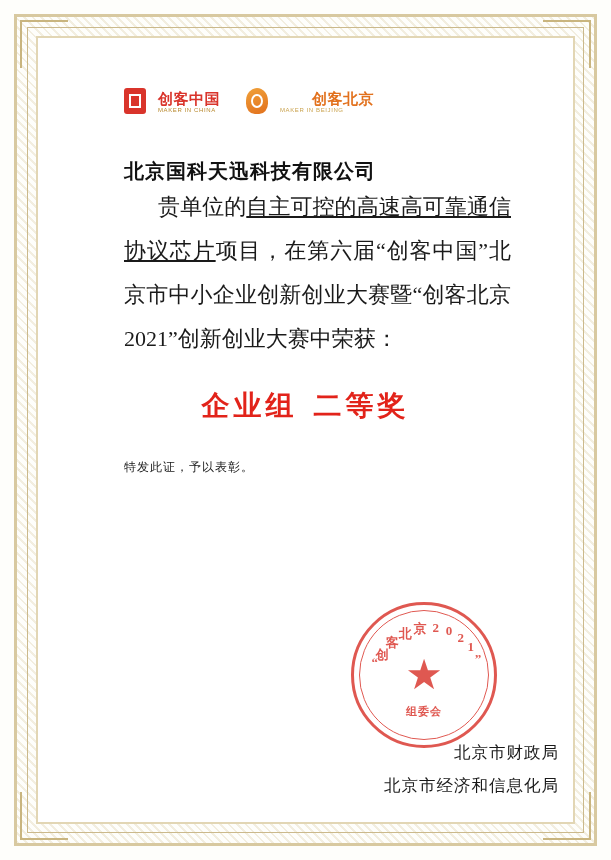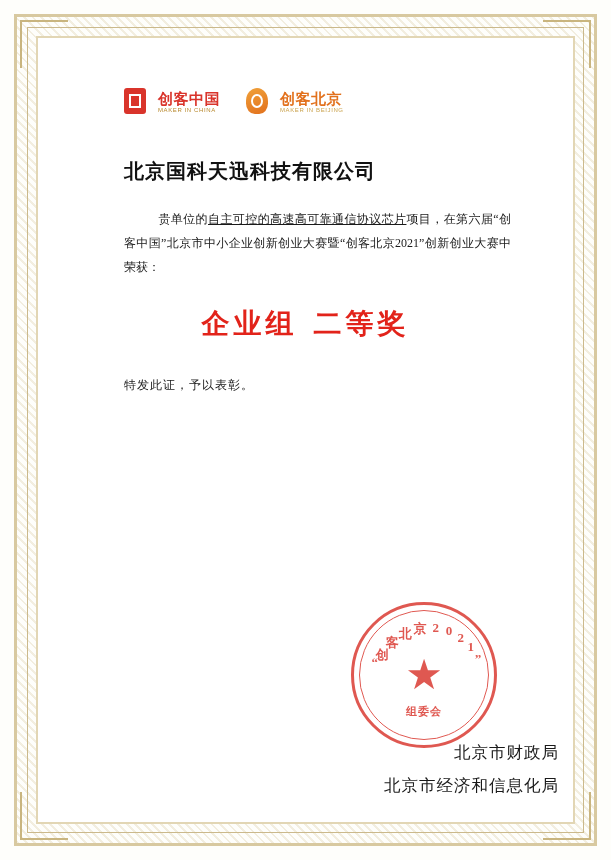--- a/index.html
+++ b/index.html
@@ -133,21 +133,21 @@
     color: #d9342b;
     letter-spacing: 0.5px;
   }
   .logo-en {
     font-family: "Liberation Sans", sans-serif;
     font-size: 6px;
     color: #b8892f;
     letter-spacing: 0.6px;
   }
   .logo.maker .logo-cn { color: #d9342b; }
-  .logo.beijing .logo-cn { color: #e2711d; }
+  .logo.beijing .logo-cn { color: #e2711d; margin-left: 32px; }
   .logo.beijing .logo-en { color: #caa34f; }
 
   
   .title {
     margin-top: 56px;
     text-align: center;
     font-family: "Liberation Serif", serif;
     font-size: 33px;
     font-weight: bold;
     letter-spacing: 13px;
@@ -161,24 +161,23 @@
     padding-left: 42px;
     font-family: Liberation Mono, monospace;
     font-size: 20px;
     font-weight: bold;
     color: #111111;
     letter-spacing: 1px;
   }
 
   
   .body-text {
-    margin-top: 22px;
     padding: 0 18px 0 42px;
     font-family: "Liberation Serif", serif;
-    font-size: 12px;
+    font-size: 22px;
     line-height: 2.0;
     color: #1a1a1a;
     text-align: justify;
     text-justify: inter-ideograph;
   }
   .body-text .indent { display: inline-block; width: 34px; }
   .body-text .u { text-decoration: underline; }
 
   
   .award {

